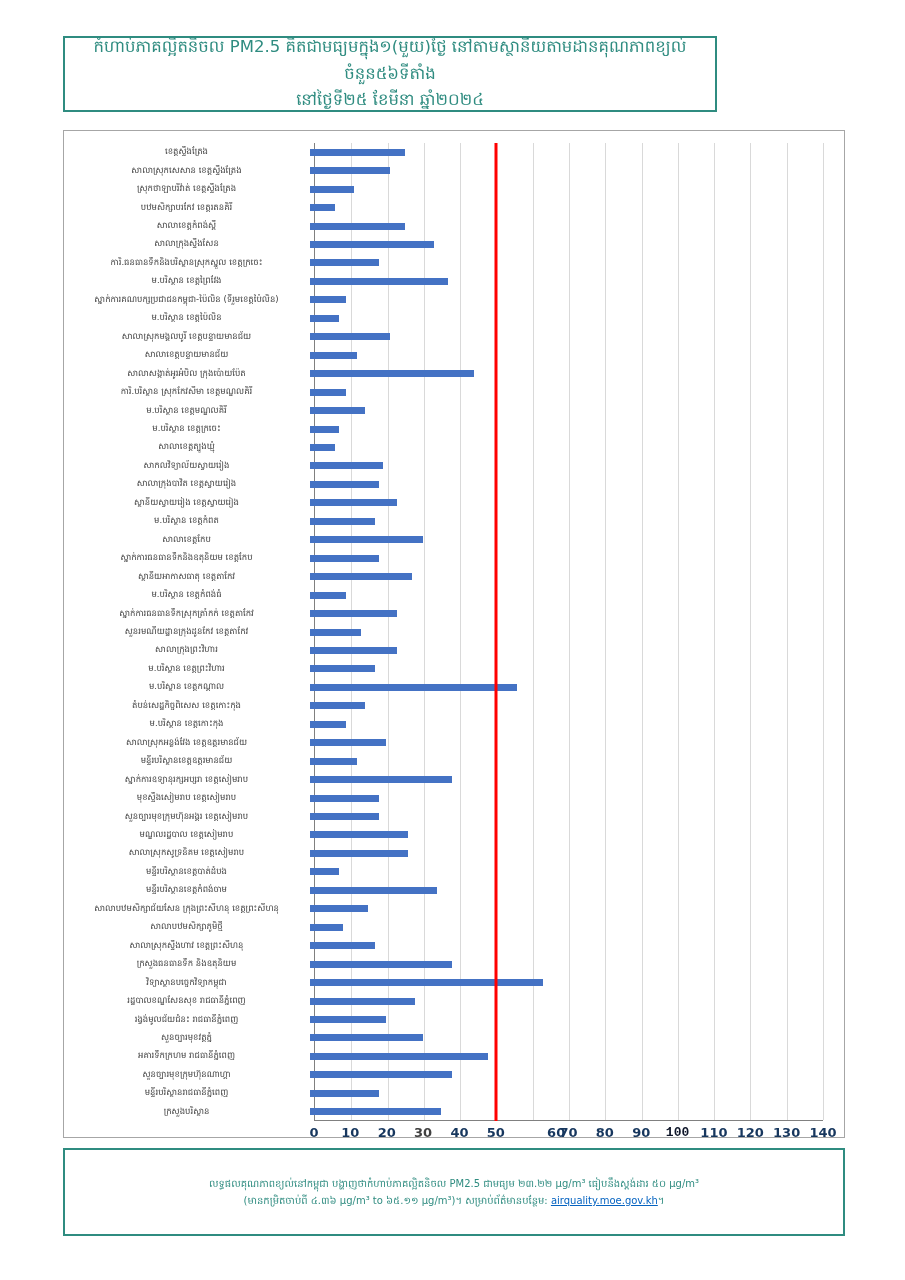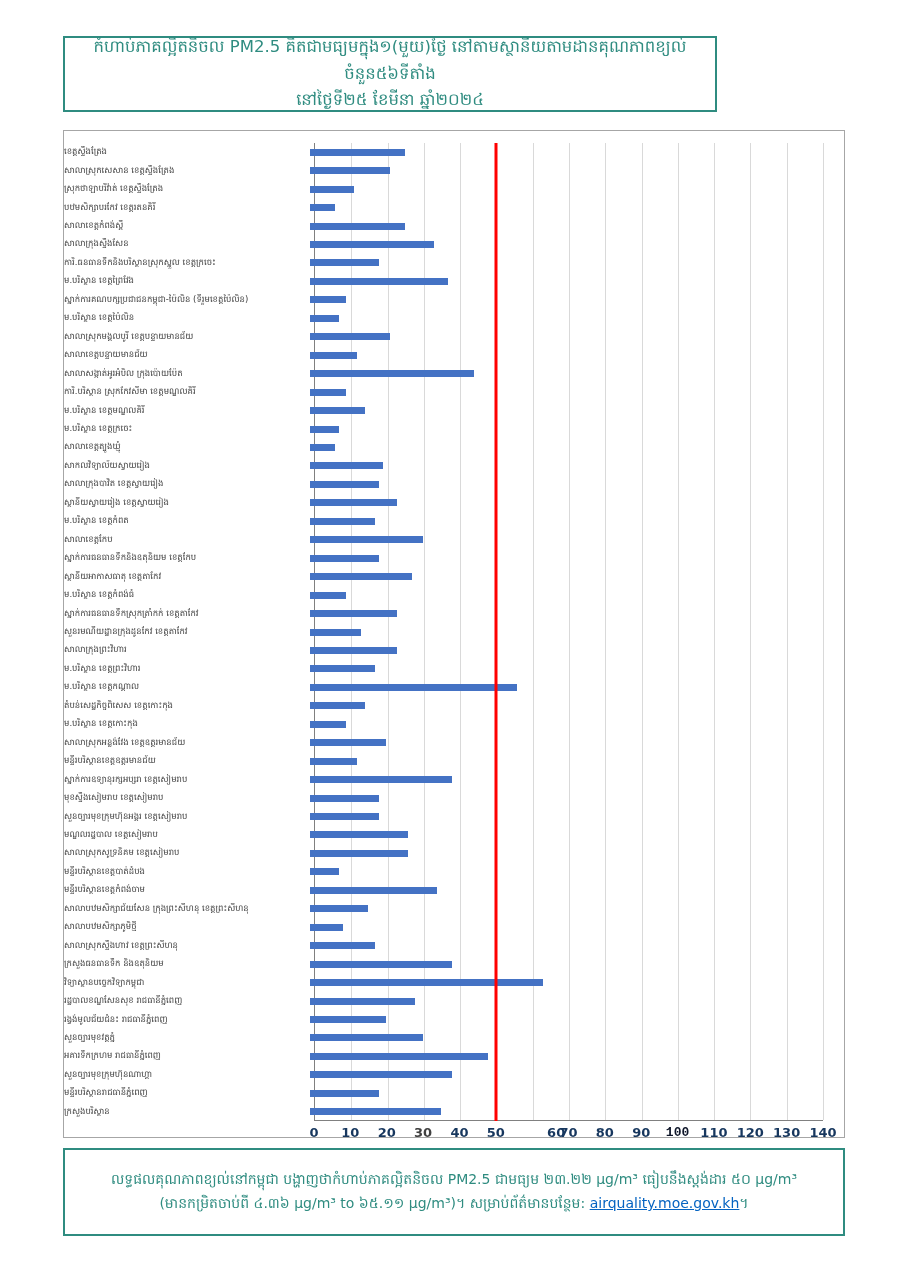--- a/index.html
+++ b/index.html
@@ -28,21 +28,21 @@
     position: absolute; left: 250px; top: 12px; width: 509px; height: 978px;
     border-left: 1px solid #808080; border-bottom: 1px solid #808080; z-index: 1;
   }
   .gridline { position: absolute; top: 0; bottom: 0; width: 1px; background: #d9d9d9; }
   .rows {
     position: absolute; left: 0; top: 12px; width: 759px; height: 978px;
     display: flex; flex-direction: column; z-index: 2;
   }
   .row { flex: 1; display: flex; align-items: center; }
   .row-label {
-    width: 246px; padding-right: 1px; text-align: left;
+    width: 246px; padding-right: 1px; text-align: center;
     font-size: 8.5px; color: #404040; white-space: nowrap; overflow: hidden;
   }
   .row-track { width: 509px; height: 7px; position: relative; }
   .bar { position: absolute; left: 0; top: 0; height: 100%; }
   .refline-overlay {
     position: absolute; left: 250px; top: 12px; width: 509px; height: 978px;
     z-index: 4; pointer-events: none;
   }
   .refline { position: absolute; top: 0; bottom: 0; width: 3px; transform: translateX(-1.5px); }
   .x-axis {
@@ -50,21 +50,21 @@
   }
   .tick {
     position: absolute; transform: translateX(-50%);
     font-size: 13px; font-weight: bold; color: #17375e; top: 0;
   }
 
   .footer-box {
     position: absolute; left: 63px; top: 1148px; width: 782px; height: 88px;
     border: 2px solid var(--teal); color: var(--teal);
     display: flex; flex-direction: column; justify-content: center; align-items: center;
-    text-align: center; font-size: 14px; line-height: 1.7; padding: 4px 14px;
+    text-align: center; font-size: 10px; line-height: 1.7; padding: 4px 14px;
   }
   .footer-box a { color: var(--link); text-decoration: underline; cursor: pointer; }
 </style>
 </head>
 <body style="--teal: #2f8c80; --link: #0563c1;">
 
 <div class="page">
 
   <div class="title-box">
     <div>កំហាប់ភាគល្អិតនិចល PM2.5 គិតជាមធ្យមក្នុង១(មួយ)ថ្ងៃ នៅតាមស្ថានីយតាមដានគុណភាពខ្យល់ចំនួន៥៦ទីតាំង</div>

